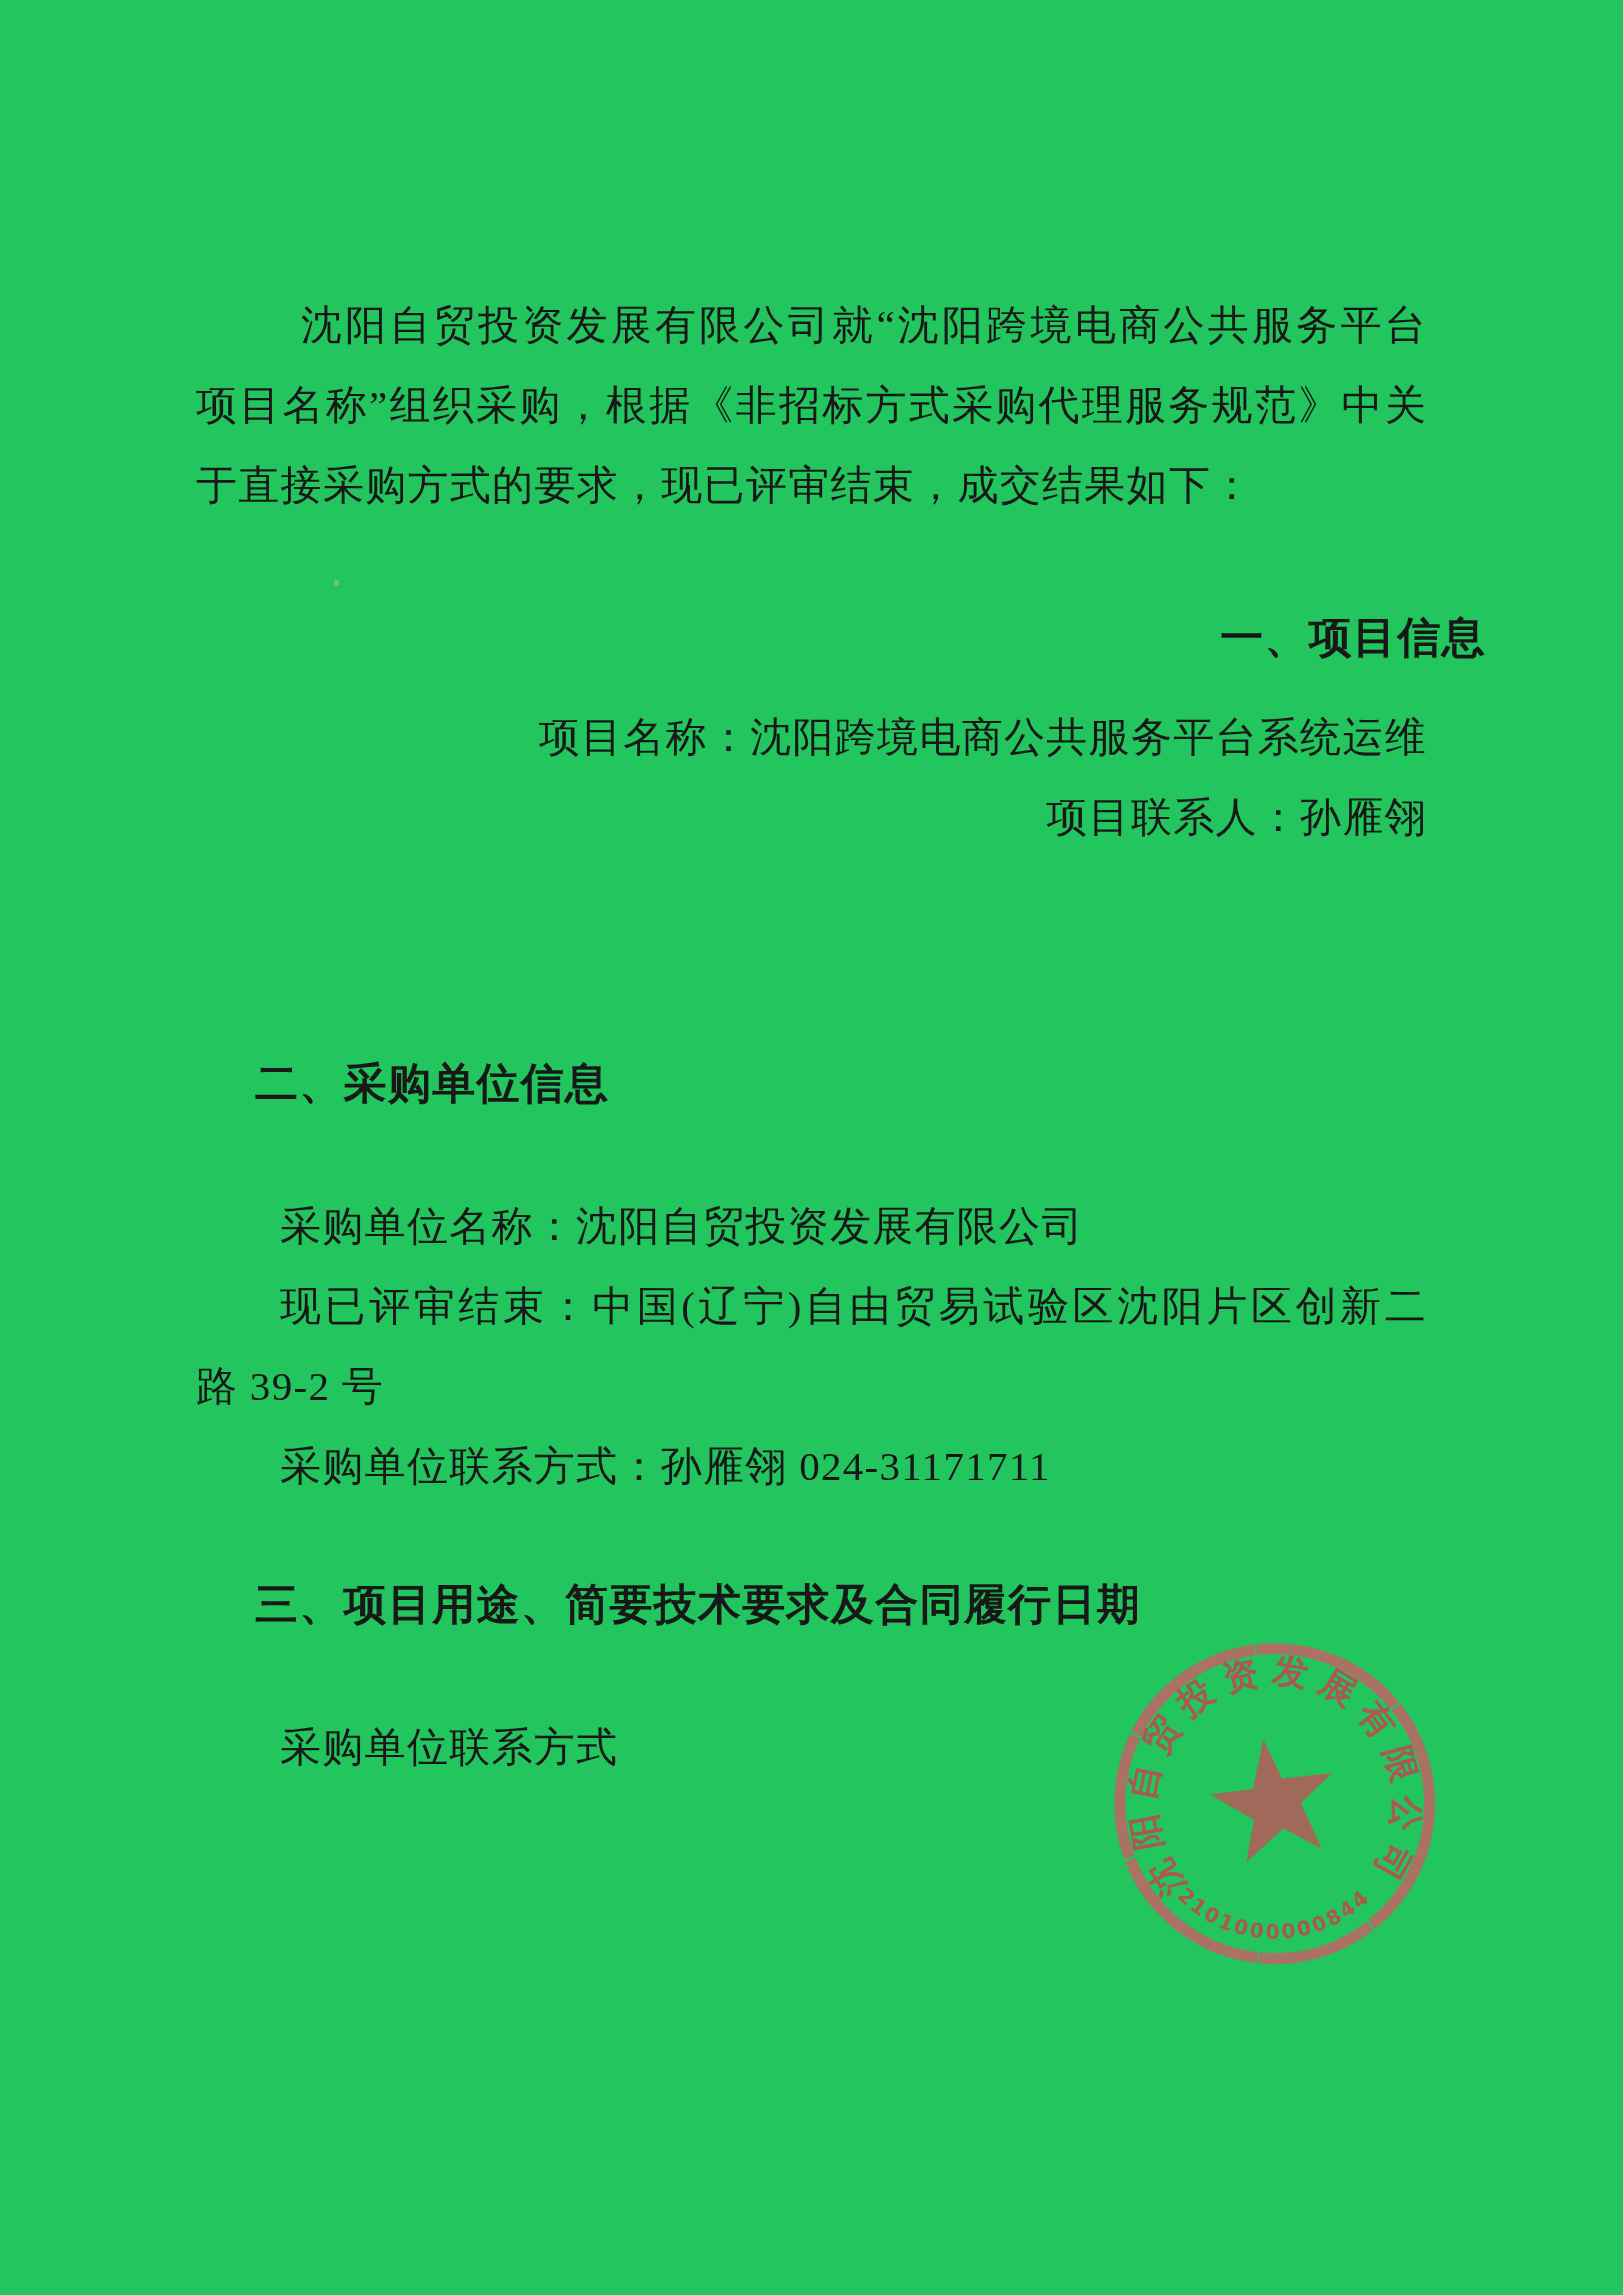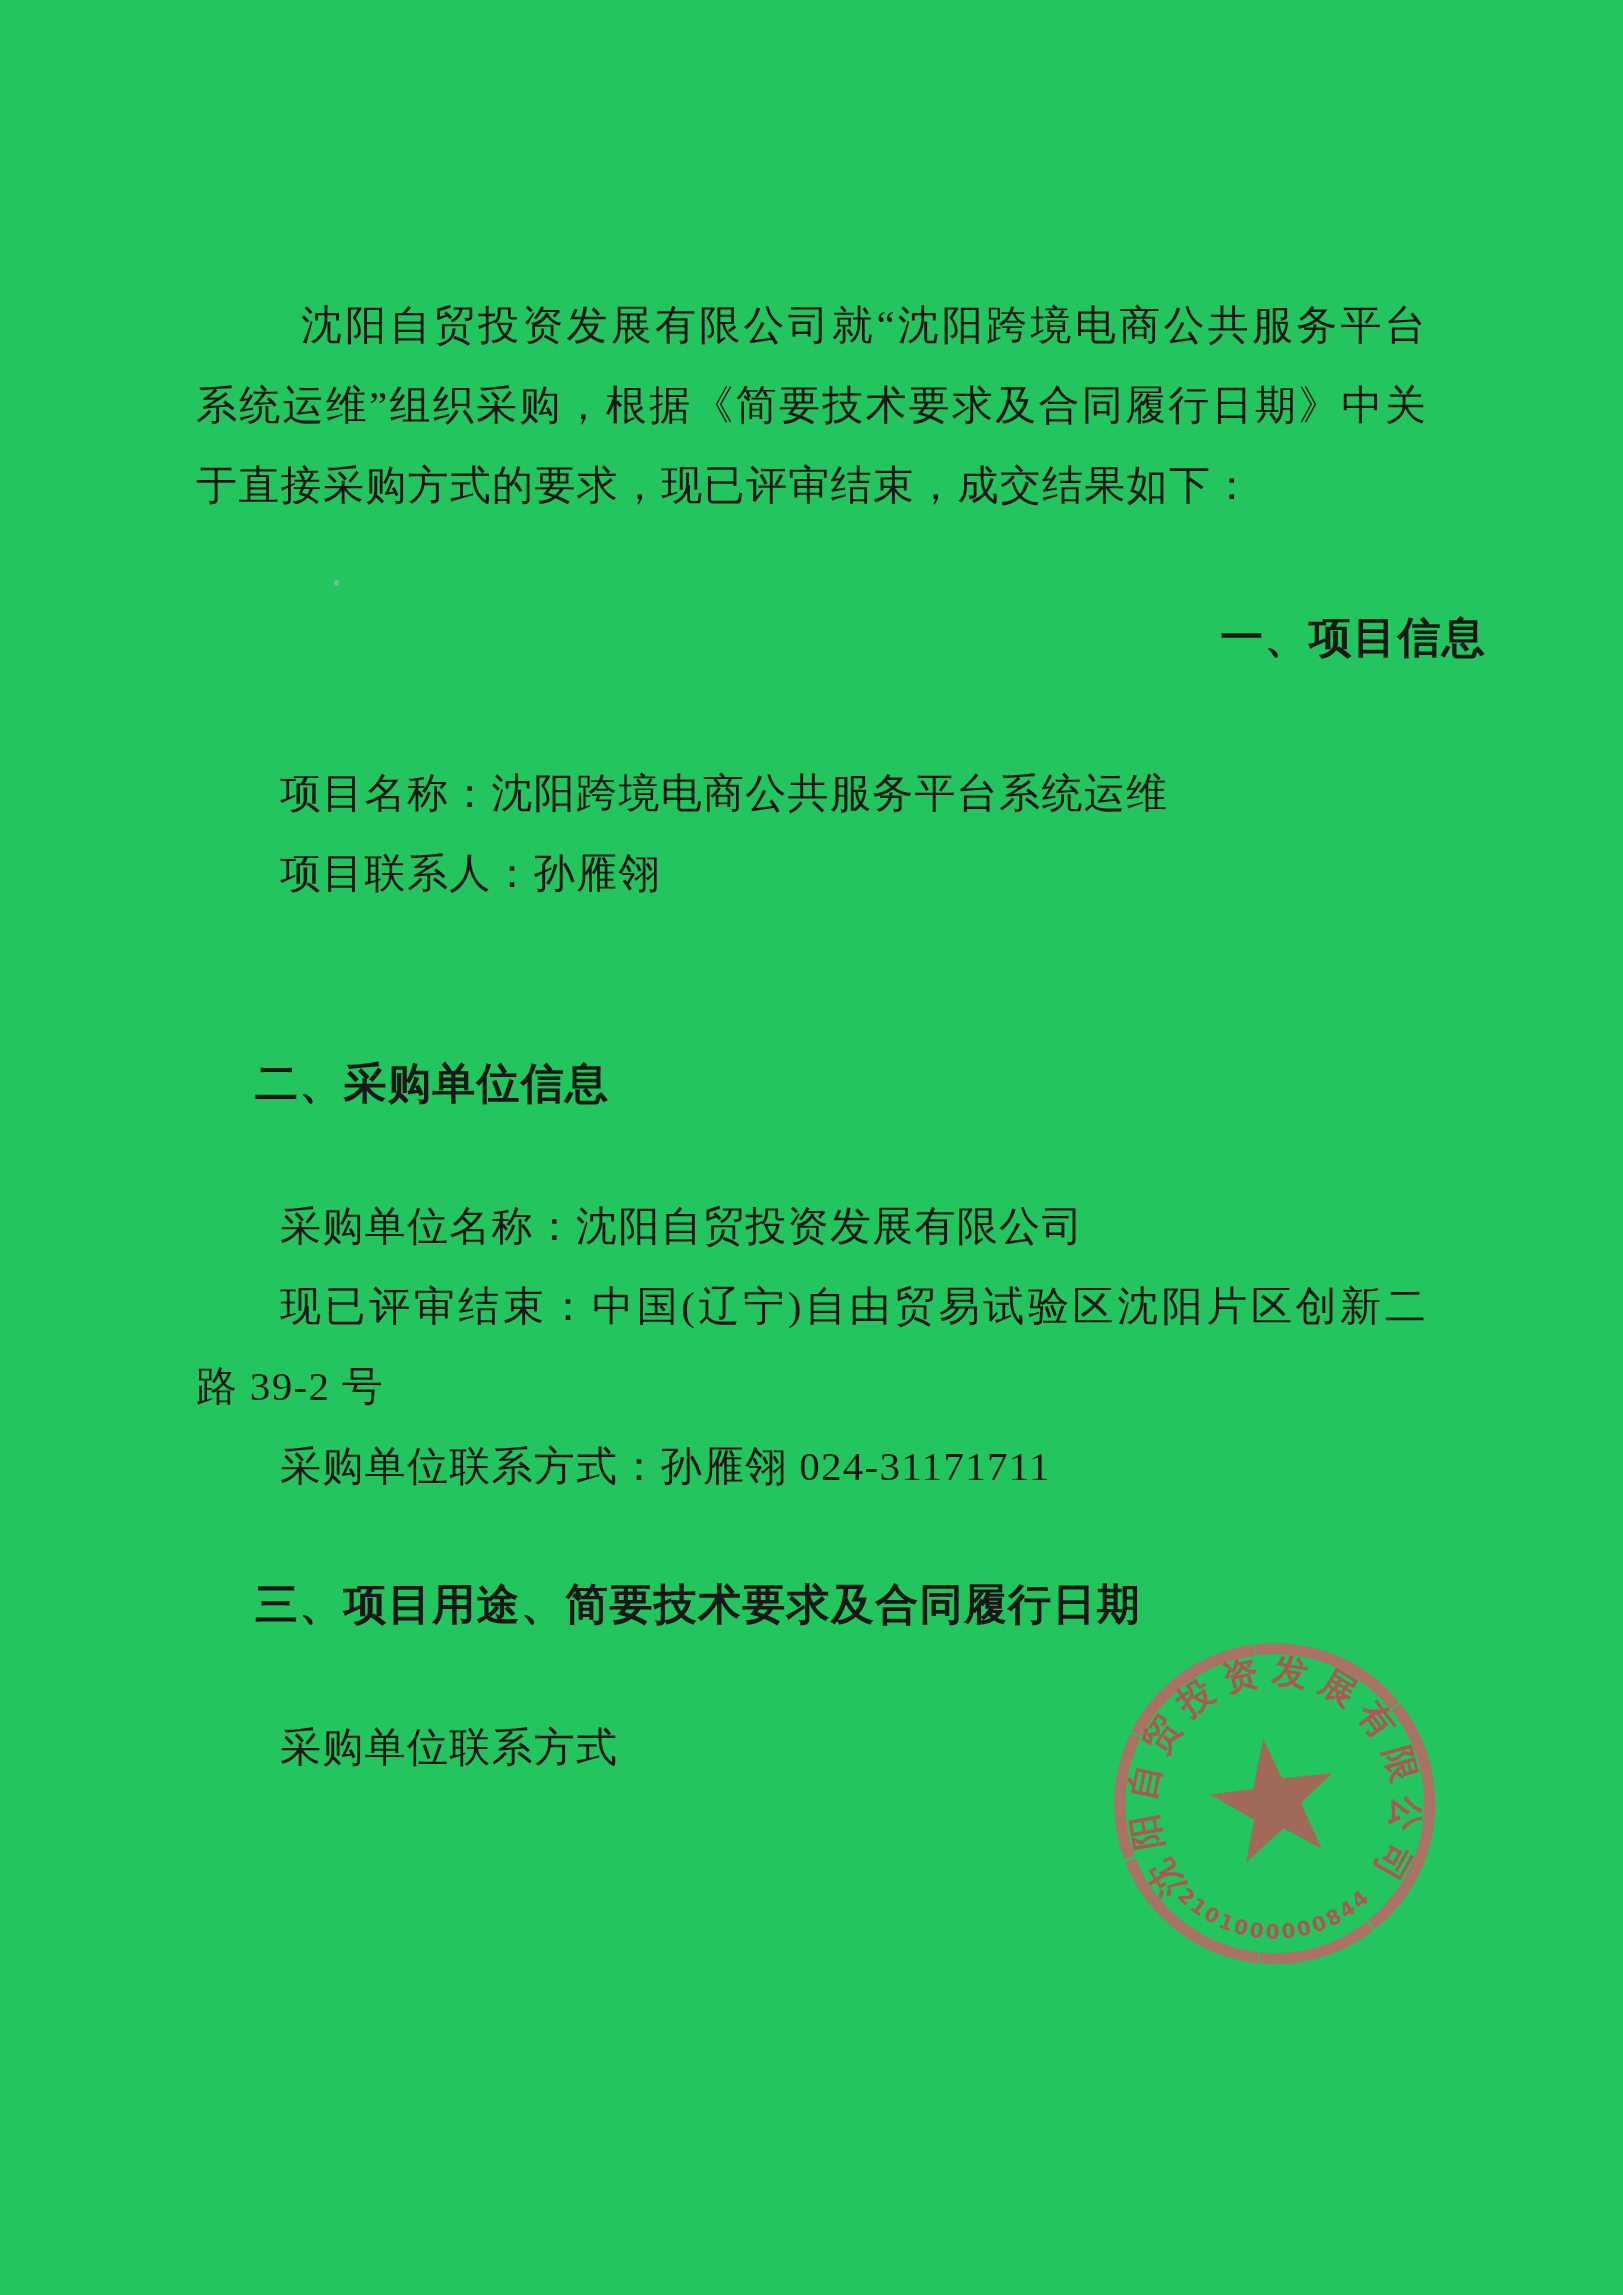--- a/index.html
+++ b/index.html
@@ -40,21 +40,21 @@
     padding-left: 59px;
     font-size: 43px;
     line-height: 80px;
     letter-spacing: 1.3px;
     font-weight: 700;
     white-space: nowrap;
   }
   
   .pos-intro { top: 285px; }
   .pos-h1    { top: 598px; text-align: right; }
-  .pos-s0    { top: 753px; }
+  .pos-s0    { top: 697px; text-align: right; }
   .pos-h2    { top: 1044px; }
   .pos-s1    { top: 1186px; }
   .pos-h3    { top: 1565px; }
   .pos-s2    { top: 1707px; }
 
   .seal {
     position: absolute;
     left: 1106px;
     top: 1633px;
     width: 340px;
@@ -76,21 +76,21 @@
   }
   .speck-1 { left: 334px; top: 580px; width: 4.6px; height: 5.9px; opacity: .55; }
 </style>
 </head>
 <body>
 
 <div class="page">
 
   <div class="block pos-intro">
     <p class="line indent-para jl">沈阳自贸投资发展有限公司就“沈阳跨境电商公共服务平台</p>
-    <p class="line jl">系统运维”组织采购，根据《简要技术要求及合同履行日期》中关</p>
+    <p class="line jl">项目名称”组织采购，根据《非招标方式采购代理服务规范》中关</p>
     <p class="line">于直接采购方式的要求，现已评审结束，成交结果如下：</p>
   </div>
 
   <h2 class="heading pos-h1">一、项目信息</h2>
   <div class="block pos-s0">
     <p class="line indent-item">项目名称：沈阳跨境电商公共服务平台系统运维</p>
     <p class="line indent-item">项目联系人：孙雁翎</p>
   </div>
 
   <h2 class="heading pos-h2">二、采购单位信息</h2>

